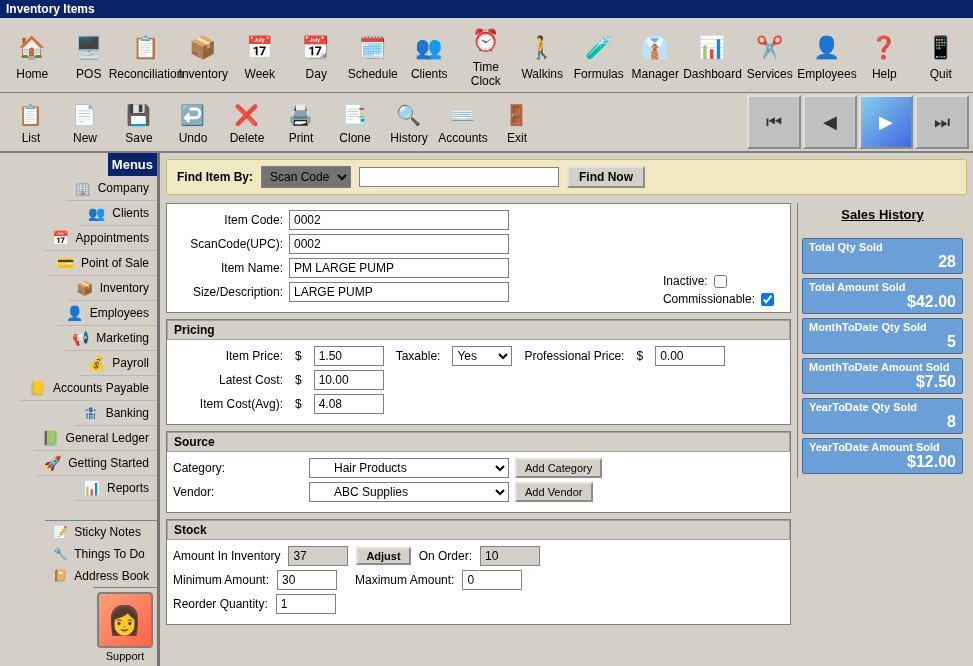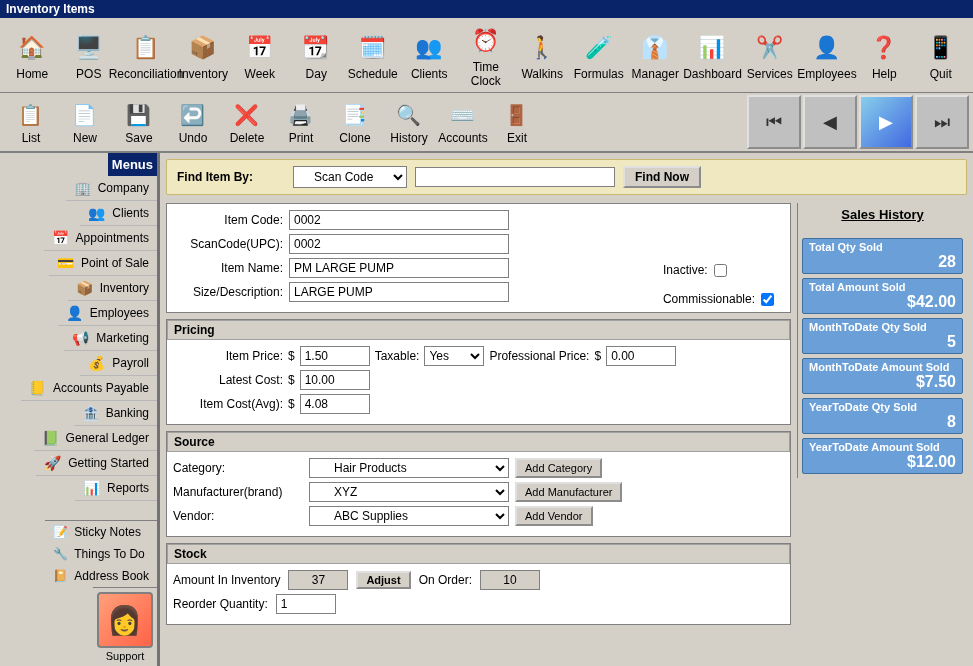--- a/index.html
+++ b/index.html
@@ -174,25 +174,24 @@
       border: 1px solid #c8b870;
       padding: 6px 10px;
       display: flex;
       align-items: center;
       gap: 8px;
       margin-bottom: 8px;
       border-radius: 2px;
     }
     .find-bar label { font-weight: bold; font-size: 12px; }
     .find-bar select {
-      padding: 2px 16px;
+      padding: 2px 4px;
       border: 1px solid #808080;
-      background: #ffffff;
-      font-size: 12px;
-      margin-left: 32px;
+      background: #737373;
+      font-size: 12px;
     }
     .find-bar input {
       width: 180px;
       padding: 2px 4px;
       border: 1px solid #808080;
       background: white;
     }
     .find-now-btn {
       background: #d4d0c8;
       border: 2px outset #e0e0e0;
@@ -233,21 +232,21 @@
       border: 1px solid #808080;
       padding: 2px 4px;
       background: white;
       font-size: 12px;
       height: 20px;
     }
     .form-input-wide { width: 220px; }
     .form-input-sm { width: 70px; }
 
     
-    .pricing-row { display: flex; align-items: center; gap: 5px; margin-bottom: 4px; }
+    .pricing-row { display: flex; align-items: center; gap: 12px; margin-bottom: 4px; }
 
     
     .source-row { display: flex; align-items: center; margin-bottom: 4px; gap: 6px; }
     .source-label { min-width: 130px; text-align: left; font-size: 12px; flex-shrink: 0; }
     .source-select {
       width: 200px;
       border: 1px solid #808080;
       background: white;
       font-size: 12px;
       height: 20px;
@@ -264,21 +263,20 @@
 
     
     .stock-row { display: flex; align-items: center; gap: 8px; margin-bottom: 4px; }
     .stock-input {
       border: 1px solid #808080;
       background: #d4d0c8;
       padding: 2px 4px;
       font-size: 12px;
       height: 20px;
       width: 60px;
-      text-align: center;
     }
     .stock-input-white {
       border: 1px solid #808080;
       background: white;
       padding: 2px 4px;
       font-size: 12px;
       height: 20px;
       width: 60px;
     }
     .adjust-btn {
@@ -579,21 +577,21 @@
               </div>
               <div class="form-row">
                 <label class="form-label">Item Name:</label>
                 <input type="text" class="form-input form-input-wide" value="PM LARGE PUMP" style="">
               </div>
               <div class="form-row">
                 <label class="form-label">Size/Description:</label>
                 <input type="text" class="form-input form-input-wide" value="LARGE PUMP" style="">
               </div>
             </div>
-            <div style="display:flex; flex-direction:column; gap:15px; padding-top:4px; padding-right:10px;">
+            <div style="display:flex; flex-direction:column; gap:4px; padding-top:4px; padding-right:10px;">
               <div style="display:flex; align-items:center; gap:6px;">
                 <label>Inactive:</label>
                 <input type="checkbox" style="">
               </div>
               <div style="display:flex; align-items:center; gap:6px;">
                 <label>Commissionable:</label>
                 <input type="checkbox" checked="" style="">
               </div>
             </div>
           </div>
@@ -631,48 +629,45 @@
           <div class="source-row">
             <label class="source-label">Category:</label>
             <select class="source-select">
               <option>Hair Products</option>
               <option>Skin Care</option>
               <option>Nails</option>
             </select>
             <button class="add-btn">Add Category</button>
           </div>
           <div class="source-row">
-            <label class="source-label">Manufacturer(brand)</label>
-            <select class="source-select">
-              <option>XYZ</option>
-              <option>ABC</option>
-              <option>Other</option>
-            </select>
-            <button class="add-btn">Add Manufacturer</button>
-          </div>
-          <div class="source-row">
             <label class="source-label">Vendor:</label>
             <select class="source-select">
               <option>ABC Supplies</option>
               <option>XYZ Corp</option>
             </select>
             <button class="add-btn">Add Vendor</button>
           </div>
         </div>
 
         <div class="form-panel">
           <div class="section-header">Stock</div>
           <div class="stock-row">
             <label>Amount In Inventory</label>
             <input type="text" class="stock-input" value="37" style="">
             <button class="adjust-btn">Adjust</button>
             <label>On Order:</label>
             <input type="text" class="stock-input" value="10" style="">
           </div>
           <div class="stock-row">
+            <label>Minimum Amount:</label>
+            <input type="text" class="stock-input-white" value="30" style="">
+            <label style="margin-left:10px;">Maximum Amount:</label>
+            <input type="text" class="stock-input-white" value="0" style="">
+          </div>
+          <div class="stock-row">
             <label>Reorder Quantity:</label>
             <input type="text" class="stock-input-white" value="1" style="">
           </div>
         </div>
       </div>
 
       <div class="sales-history-panel">
         <div class="sh-title">Sales History</div>
         <div class="sh-item">
           <div class="sh-item-label">Total Qty Sold</div>

